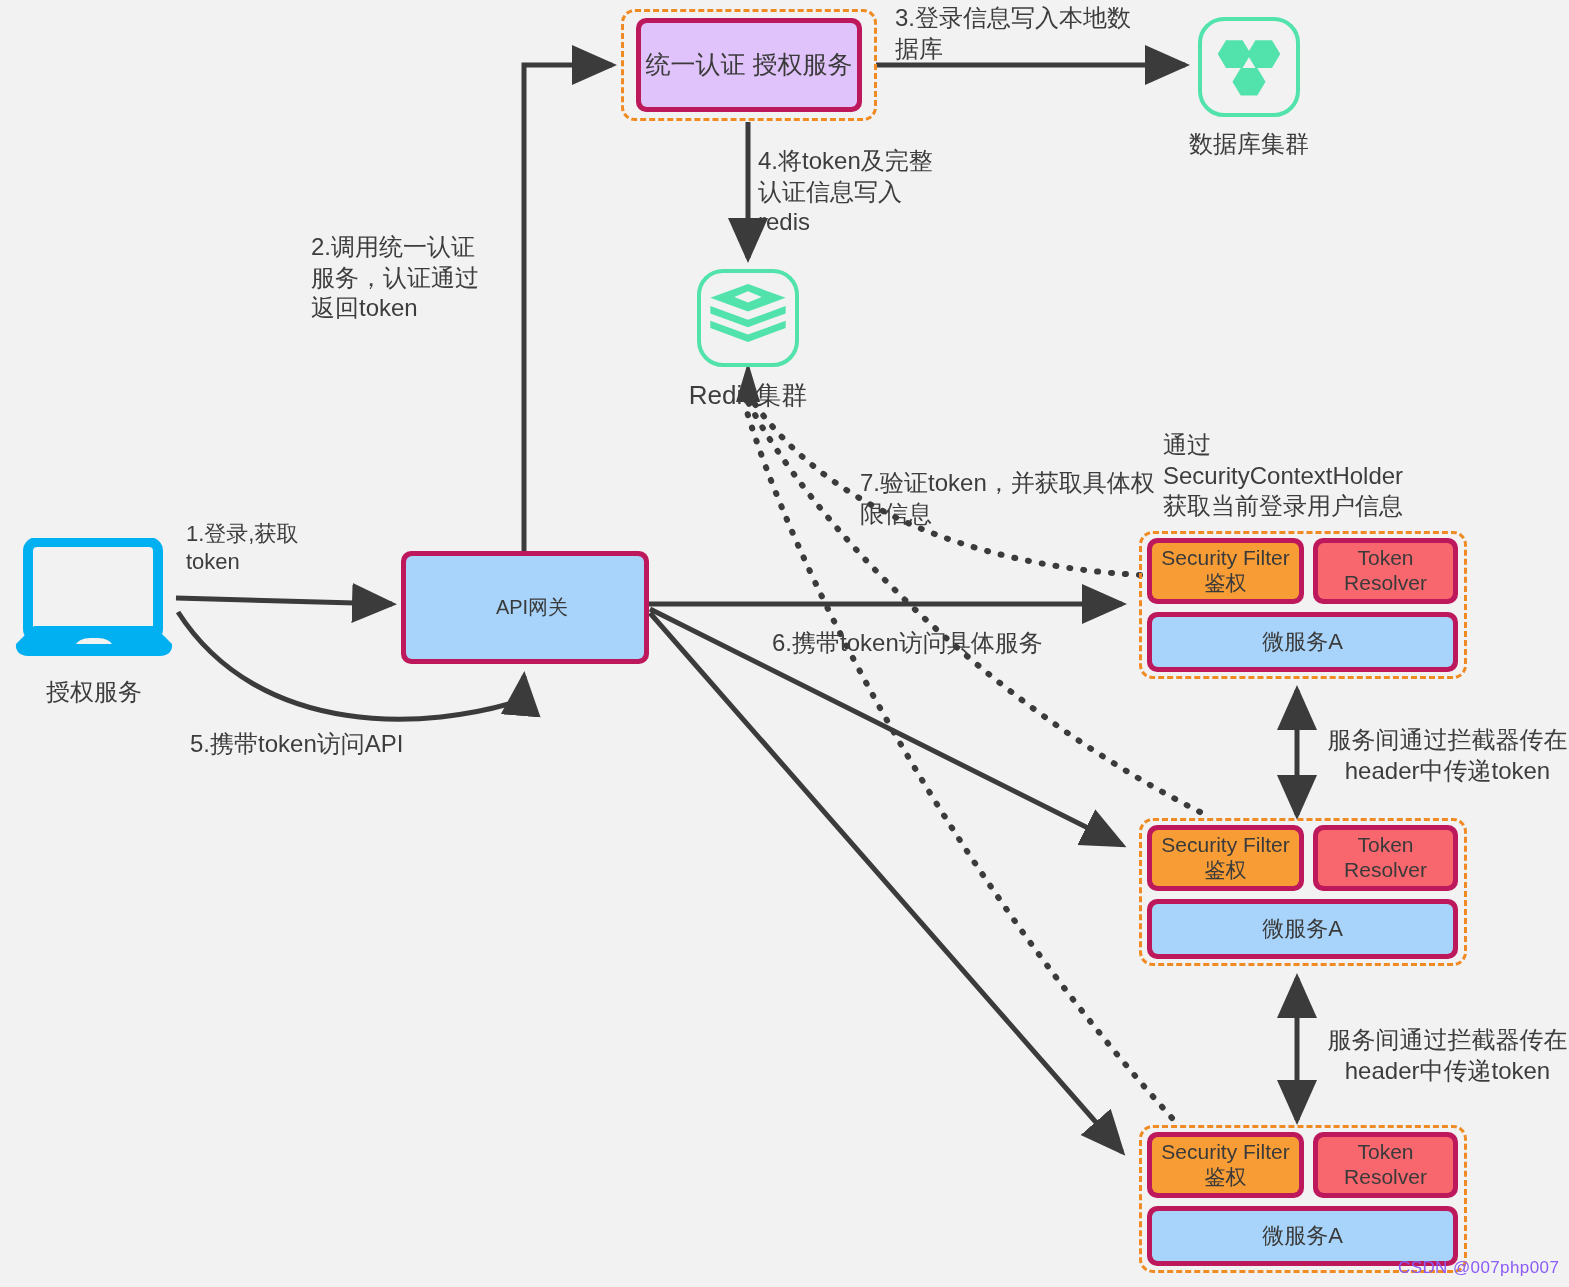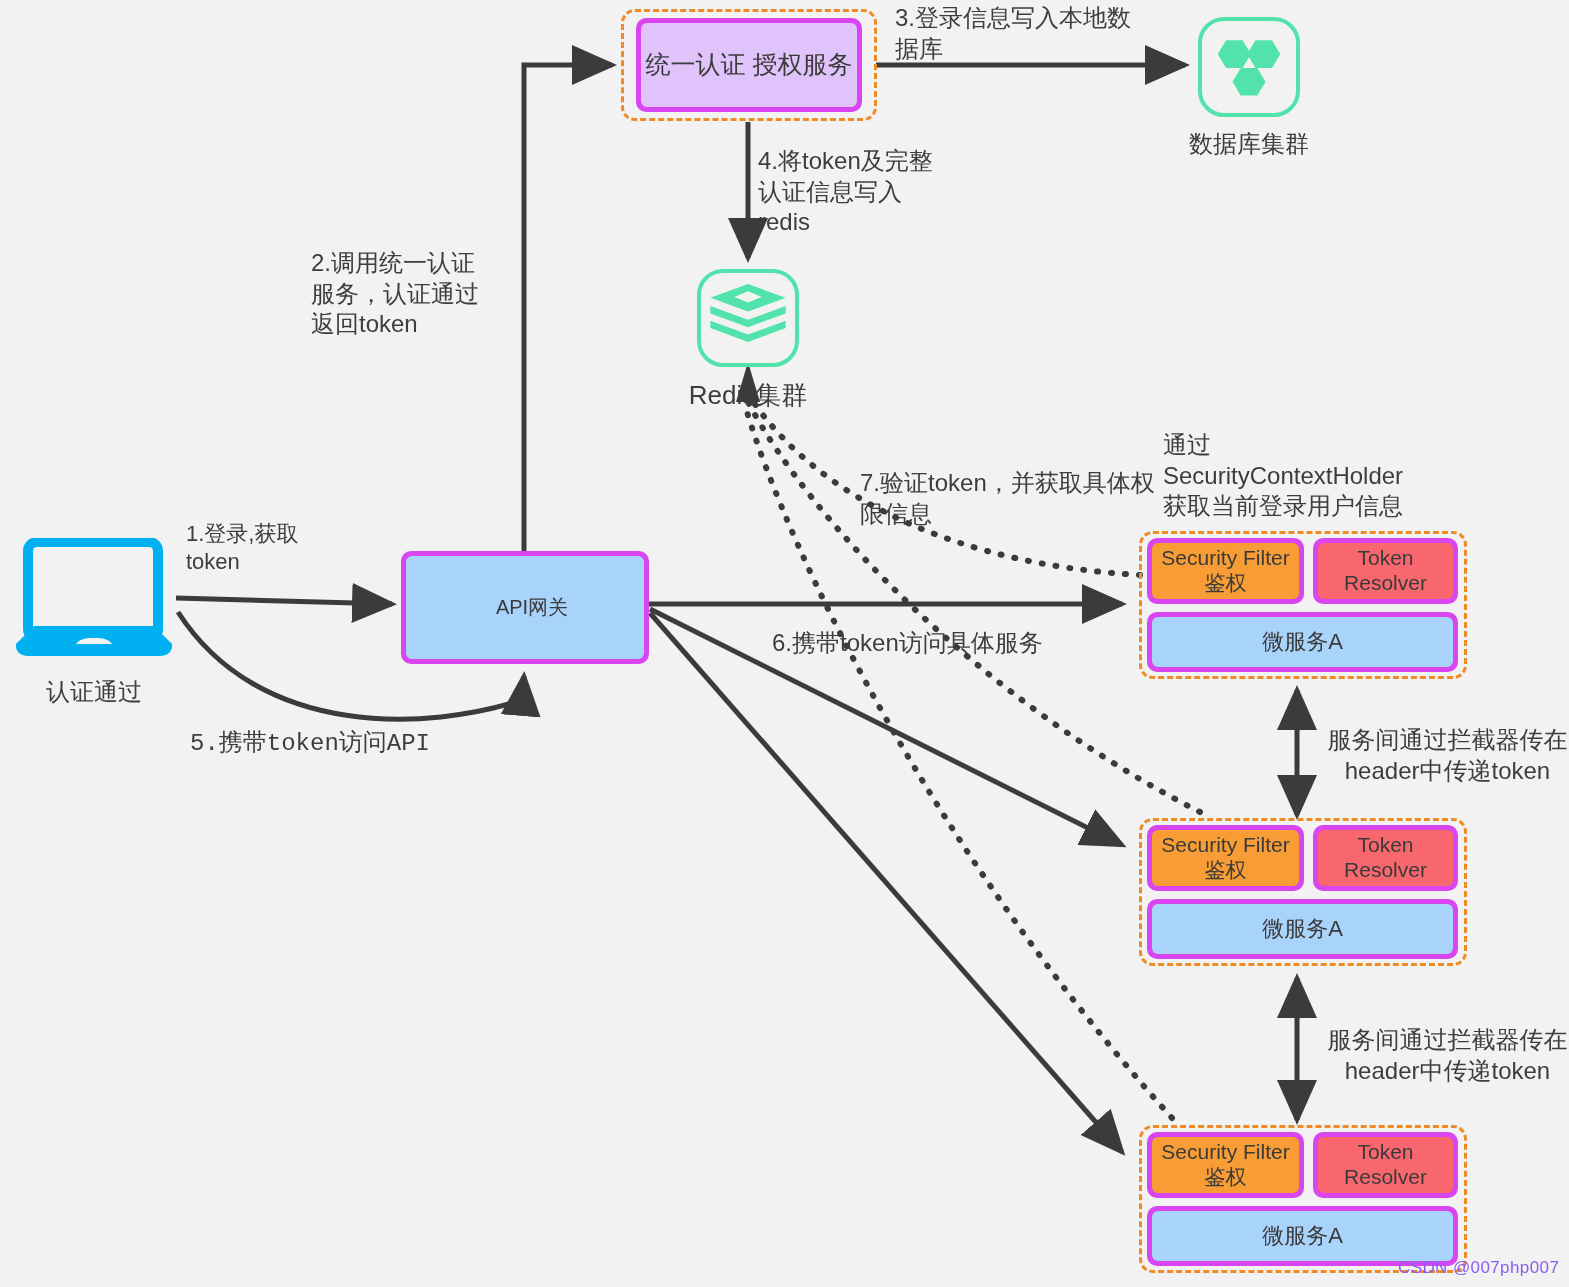--- a/index.html
+++ b/index.html
@@ -21,21 +21,21 @@
     top: 0;
     width: 1569px;
     height: 1287px;
   }
   .node {
     position: absolute;
     box-sizing: border-box;
   }
   
   .halo {
-    background: #d946ef;
+    background: #be185d;
     border-radius: 10px;
     padding: 5px;
     box-sizing: border-box;
   }
   .boxfill {
     width: 100%;
     height: 100%;
     border-radius: 6px;
     display: flex;
     align-items: center;
@@ -130,21 +130,21 @@
     </g>
   </svg>
 
   <div class="node" style="left:10px; top:538px; width:168px; height:125px;">
     <svg viewBox="0 0 168 125" width="168" height="125">
       <rect x="18" y="4" width="130" height="96" rx="9" ry="9" fill="none" stroke="#00b0f0" stroke-width="10"></rect>
       <path d="M6,106 L24,88 L144,88 L162,106 C163,113 158,118 150,118 L18,118 C10,118 5,113 6,106 Z" fill="#00b0f0"></path>
       <path d="M66,106 C70,101 74,100 84,100 C94,100 98,101 102,106 Z" fill="#f2f2f2"></path>
     </svg>
   </div>
-  <div class="caption" style="left:10px; top:676px; width:168px; font-size:24px;">认证通过</div>
+  <div class="caption" style="left:10px; top:676px; width:168px; font-size:24px;">授权服务</div>
 
   <div class="node halo" style="left:401px; top:551px; width:248px; height:113px;">
     <div class="boxfill" style="background:#a8d4fb; font-size:20px;padding-left:14px;">
       <span>API网关</span>
     </div>
   </div>
 
   <div class="dashed-group" style="left:621px; top:9px; width:256px; height:112px;"></div>
   <div class="node halo" style="left:636px; top:18px; width:226px; height:94px;">
     <div class="boxfill" style="background:#e0c3fa; font-size:25px;">
@@ -229,32 +229,32 @@
   </div>
   <div class="node halo" style="left:1147px; top:1206px; width:311px; height:60px;">
     <div class="boxfill" style="background:#a8d4fb; font-size:22px;">
       <span>微服务A</span>
     </div>
   </div>
 
   <div class="lbl" style="left:186px; top:520px; width:195px; font-size:22px;">1.登录,获取
 token</div>
 
-  <div class="lbl" style="left:311px; top:248px; width:210px; font-size:24px;">2.调用统一认证
+  <div class="lbl" style="left:311px; top:232px; width:210px; font-size:24px;">2.调用统一认证
 服务，认证通过
 返回token</div>
 
   <div class="lbl" style="left:895px; top:3px; width:270px; font-size:24px;">3.登录信息写入本地数
 据库</div>
 
   <div class="lbl" style="left:758px; top:146px; width:215px; font-size:24px;">4.将token及完整
 认证信息写入
 redis</div>
 
-  <div class="lbl" style="left:190px; top:729px; width:390px; font-size:24px;font-family:Liberation Mono, monospace;">5.携带token访问API</div>
+  <div class="lbl" style="left:190px; top:729px; width:390px; font-size:24px;">5.携带token访问API</div>
 
   <div class="lbl" style="left:772px; top:628px; width:295px; font-size:24px;">6.携带token访问具体服务</div>
 
   <div class="lbl" style="left:860px; top:468px; width:320px; font-size:24px;">7.验证token，并获取具体权
 限信息</div>
 
   <div class="lbl" style="left:1163px; top:430px; width:370px; font-size:24px;">通过
 SecurityContextHolder
 获取当前登录用户信息</div>
 

